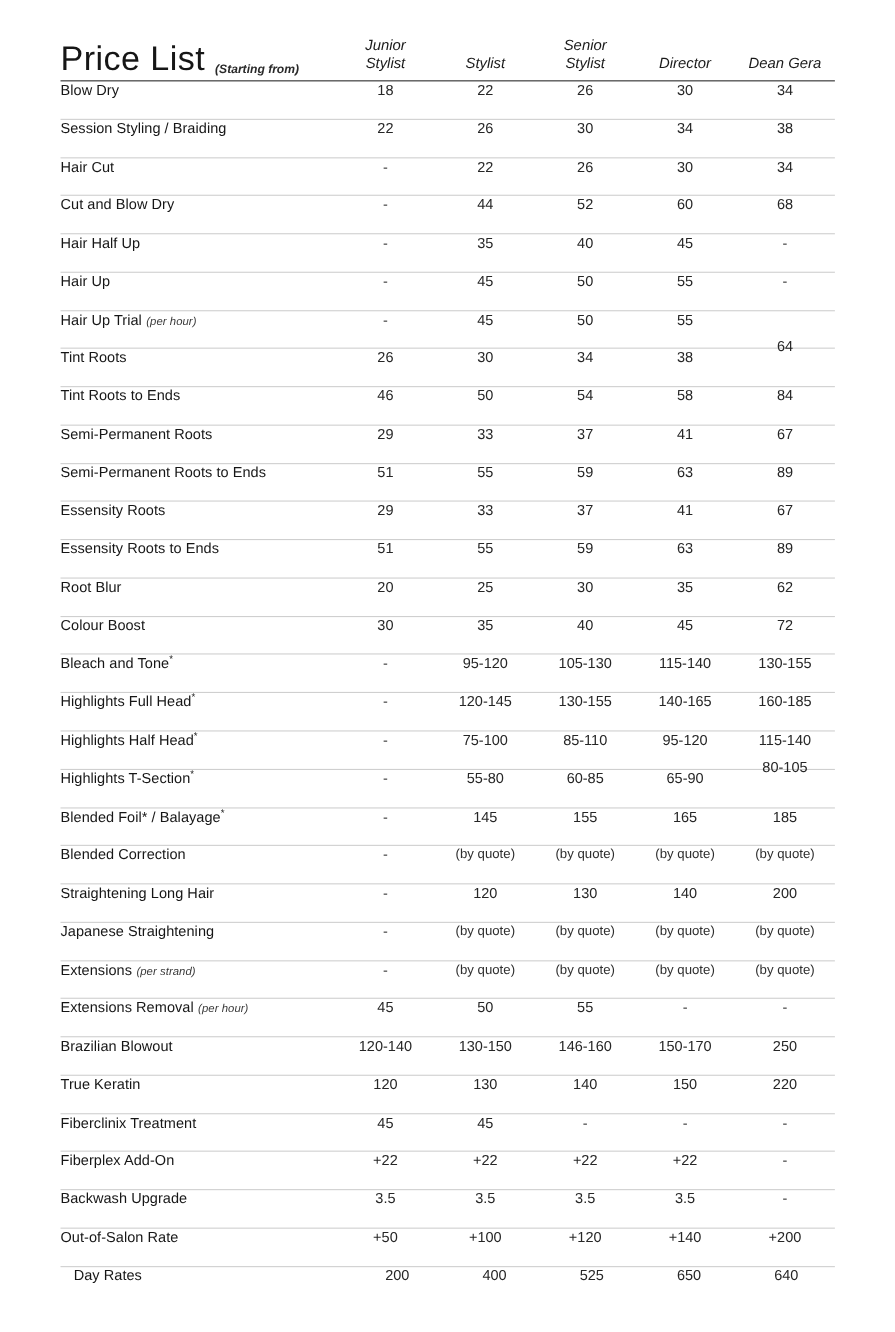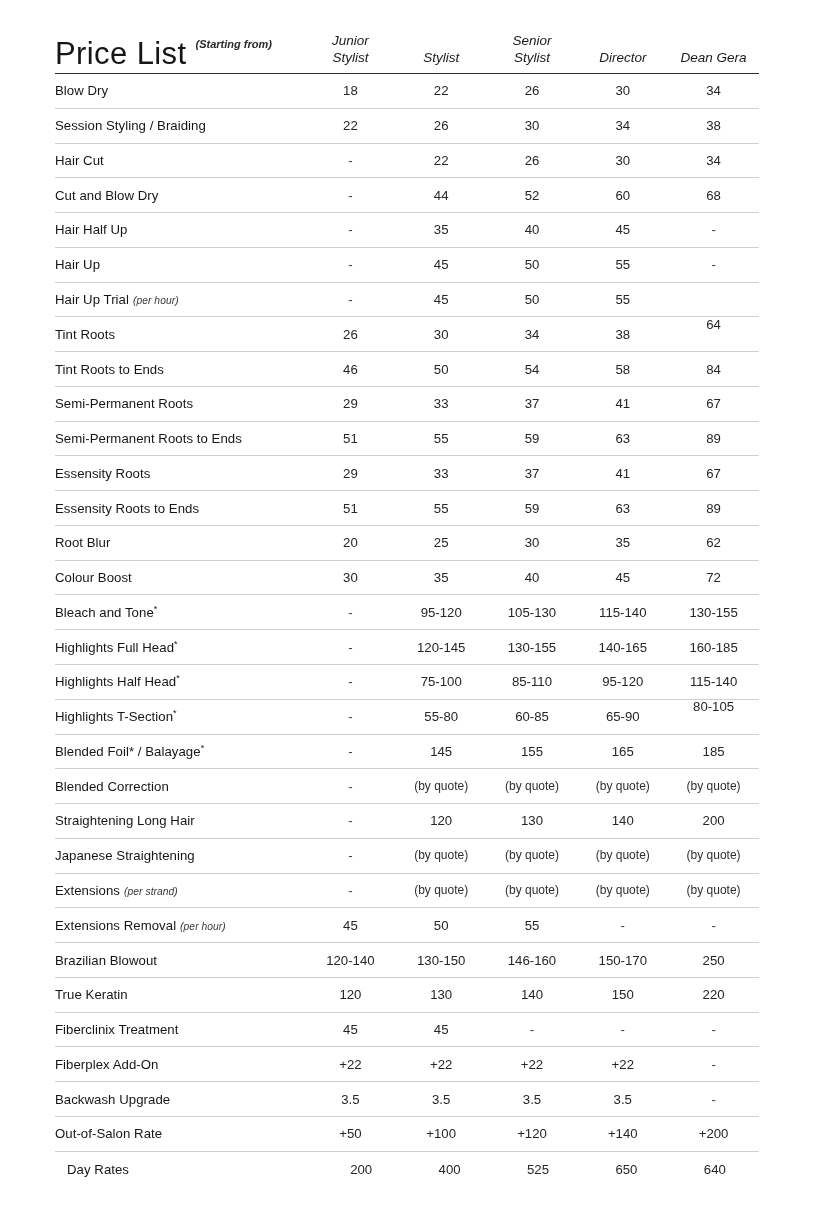--- a/index.html
+++ b/index.html
@@ -27,21 +27,21 @@
 
   
   .header {
     display: flex;
     align-items: flex-end;
     height: 73px;
     padding-bottom: 4px;
   }
   .title-zone {
     display: flex;
-    align-items: flex-start;
+    align-items: flex-end;
     width: 250px;
     flex: 0 0 250px;
   }
   .page-title {
     font-size: 31px;
     font-weight: 300;
     letter-spacing: 0.4px;
     line-height: 1;
     color: #161616;
     white-space: nowrap;
@@ -69,21 +69,20 @@
     color: #1a1a1a;
   }
   .head-cell span { display: block; font-style: italic; }
 
   
   .rows {
     border-top: 1.6px solid #2b2b2b;
   }
   .row {
     display: flex;
-    align-items: center;
     height: 34.78px;
     border-bottom: 1px solid #cfcfcf;
   }
   .row.last { border-bottom: none; margin-left: 12px; }
 
   .svc {
     width: 250px;
     flex: 0 0 250px;
     font-size: 13.2px;
     font-weight: 500;

